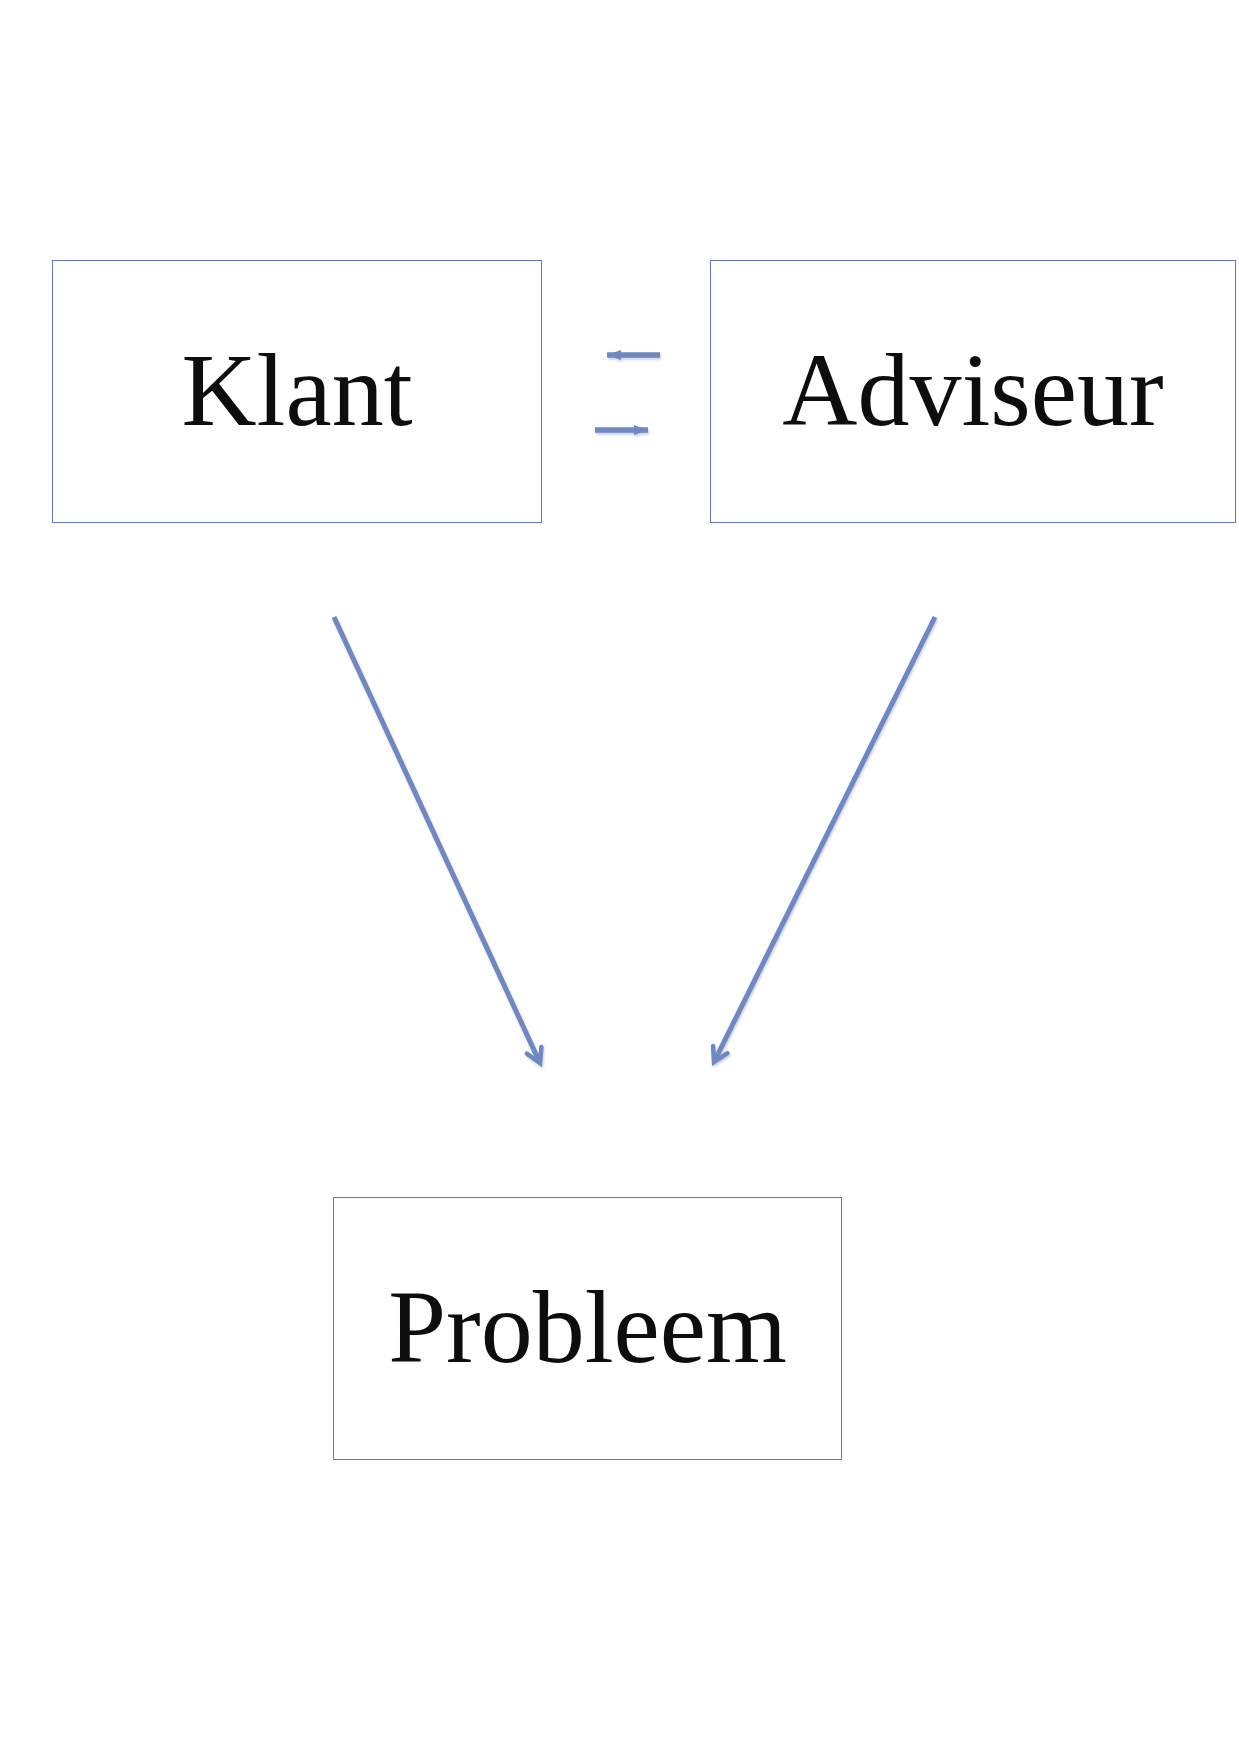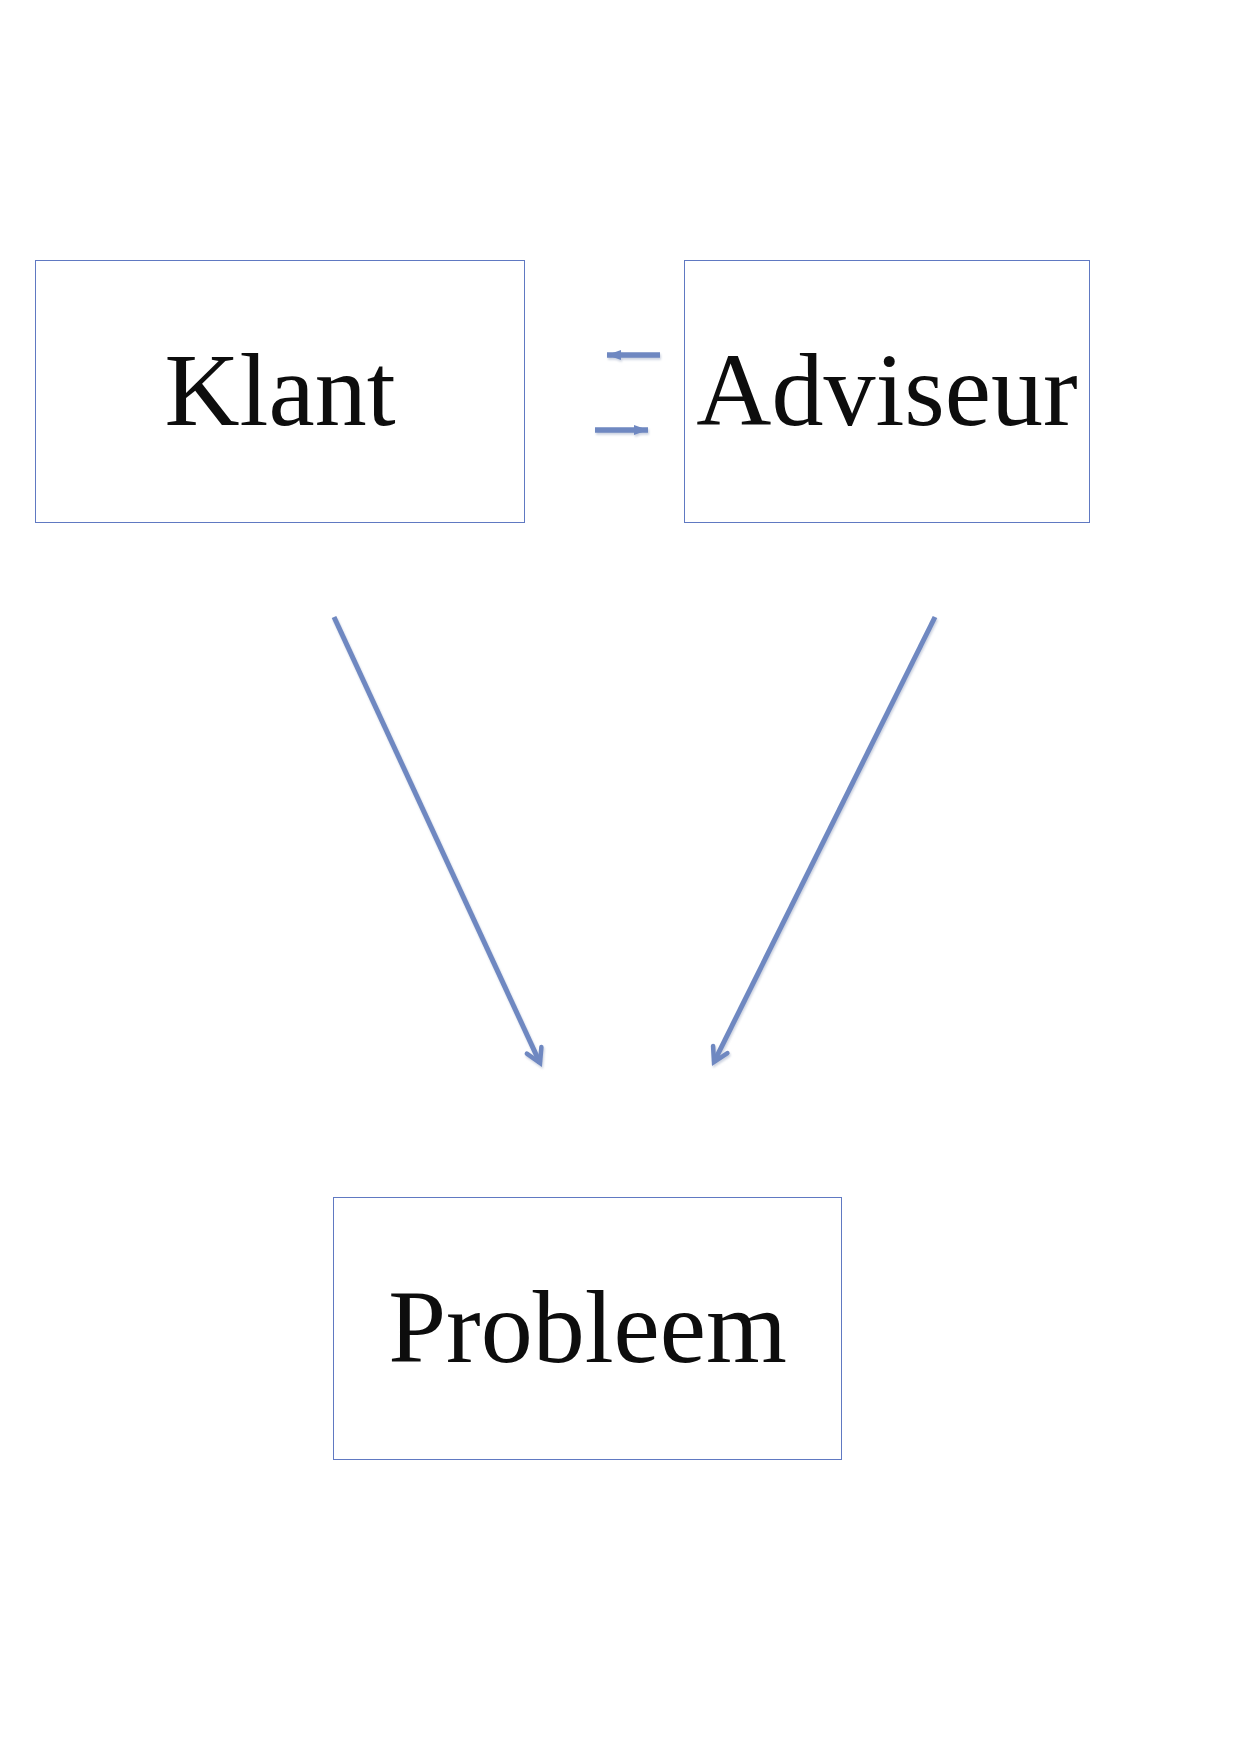--- a/index.html
+++ b/index.html
@@ -24,22 +24,22 @@
     align-items: center;
     justify-content: center;
   }
   .node-label {
     font-size: 104px;
     line-height: 1;
     color: var(--text, #0d0d0d);
     white-space: nowrap;
     transform: translateY(-2px);
   }
-  #box-klant    { left: 35px;  top: 260px;  width: 490px; height: 263px; }
-  #box-adviseur { left: 684px; top: 260px;  width: 406px; height: 263px; }
+  #box-klant    { left: 52px;  top: 260px;  width: 490px; height: 263px; }
+  #box-adviseur { left: 710px; top: 260px;  width: 526px; height: 263px; }
   #box-probleem { left: 333px; top: 1197px; width: 509px; height: 263px; }
 
   svg.overlay {
     position: absolute;
     left: 0;
     top: 0;
     width: 1239px;
     height: 1754px;
     pointer-events: none;
   }

